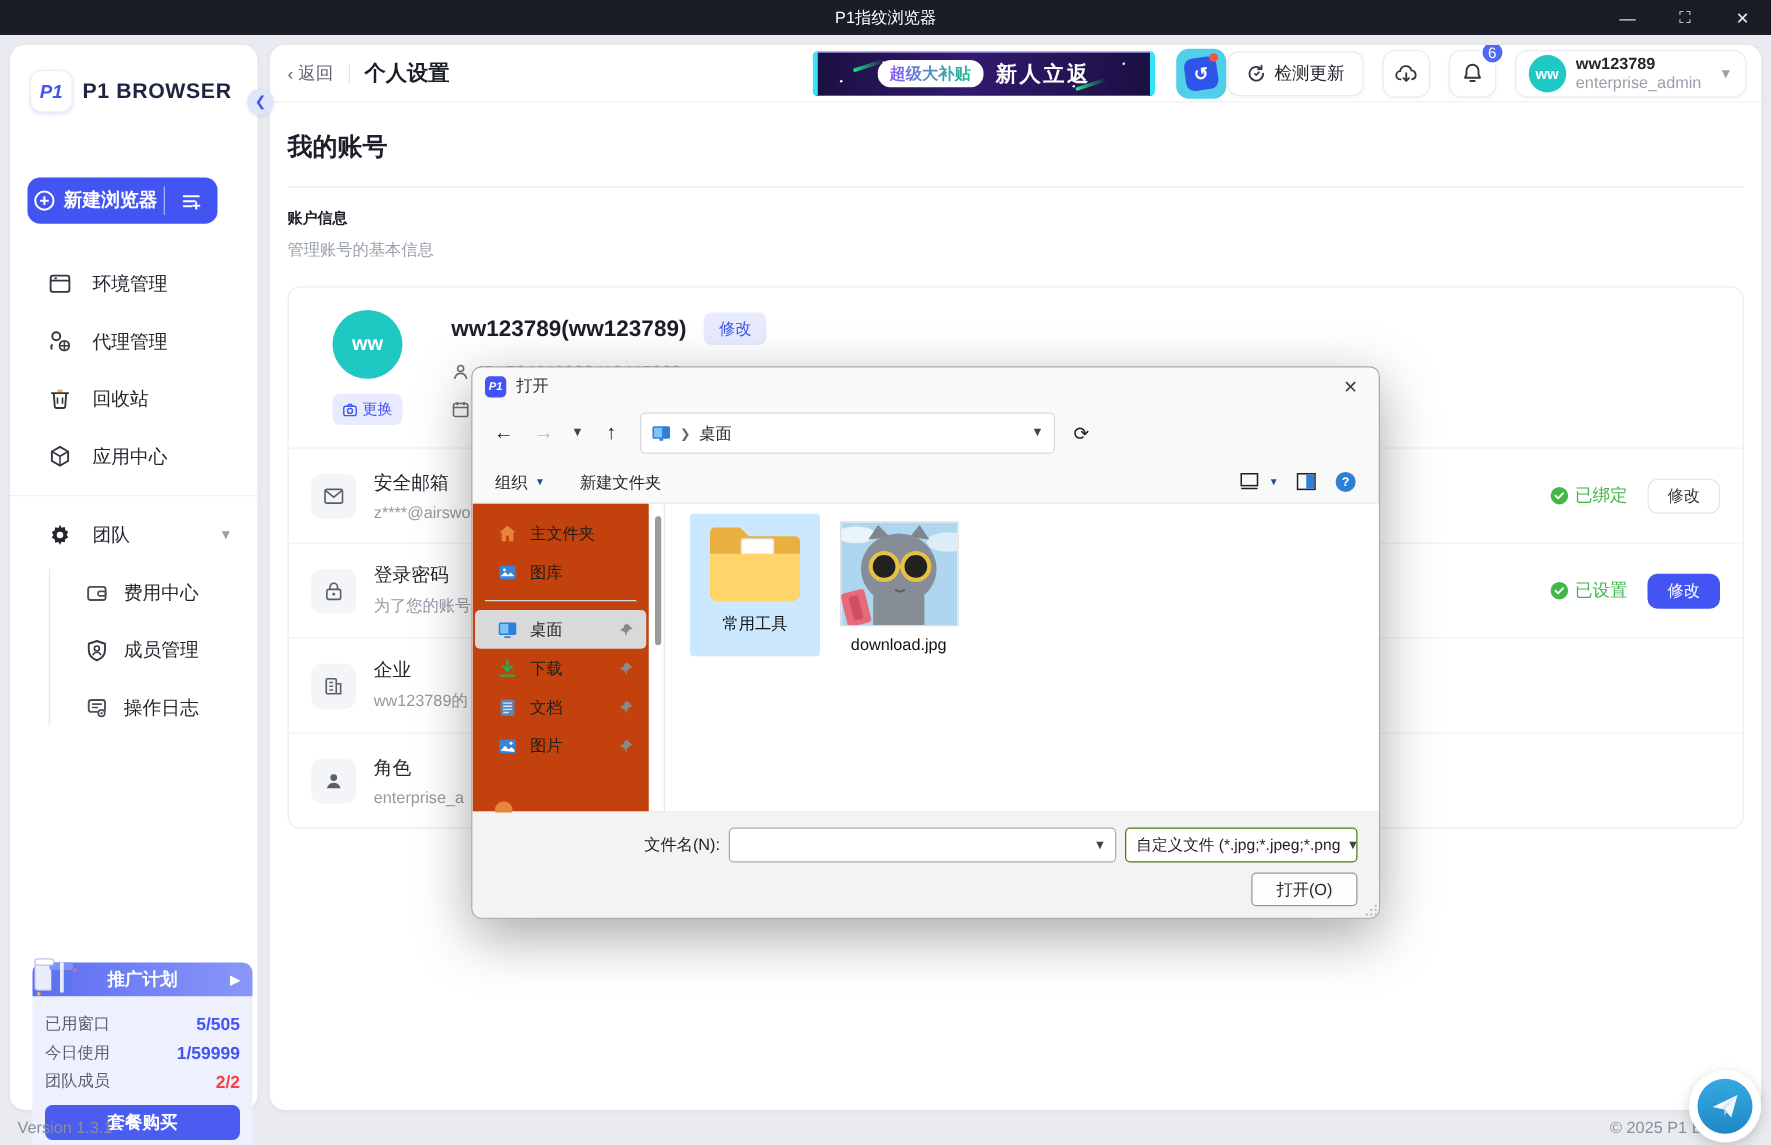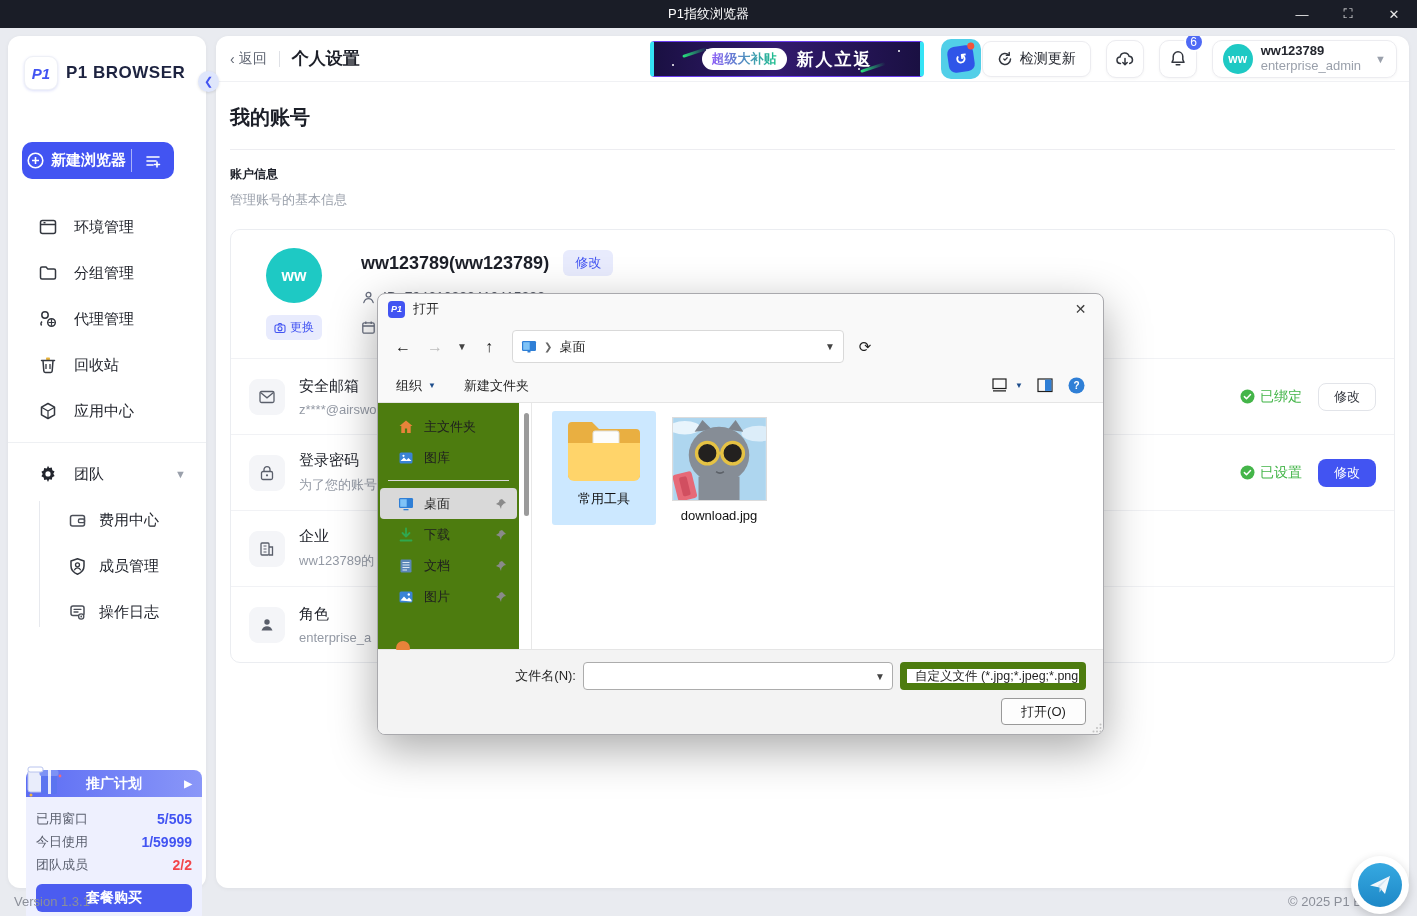--- a/index.html
+++ b/index.html
@@ -112,39 +112,39 @@
   .addr-chev{margin-left:auto;color:#444;font-size:10px;}
   .refresh-btn{width:30px;height:33px;display:flex;align-items:center;justify-content:center;color:#1f1f1f;font-size:15px;}
   .search-box{width:210px;height:33px;background:#fff;border:1px solid #d9d9d9;border-radius:4px;display:flex;align-items:center;padding:0 9px;margin-left:auto;}
   .search-box input{border:none;outline:none;flex:1;font-size:13px;font-family:inherit;color:#333;background:transparent;}
   .search-box input::placeholder{color:#757575;}
   .dlg-toolbar{height:33px;display:flex;align-items:center;padding:0 18px;gap:6px;}
   .tb-item{font-size:13px;color:#1f1f1f;display:flex;align-items:center;gap:6px;}
   .tb-caret{font-size:8px;color:#1f4e8c;}
   .tb-right{margin-left:auto;display:flex;align-items:center;gap:14px;}
   .dlg-body{position:absolute;left:0;top:108px;width:727px;height:248px;background:#fff;border-top:1px solid #e5e5e5;border-bottom:1px solid #e5e5e5;display:flex;}
-  .dlg-side{width:141px;padding-top:8px;position:relative;background:#4d7c0f;}
+  .dlg-side{width:141px;padding-top:8px;position:relative;background:#c2410c;}
   .side-item{height:31px;display:flex;align-items:center;gap:10px;padding-left:18px;font-size:13px;color:#1f1f1f;position:relative;border-radius:4px;margin:0 2px;}
   .side-item.selected{background:#d9d9d9;}
   .side-item .pin{position:absolute;right:10px;color:#8a8a8a;}
   .side-divider{height:1px;background:#d9d9d9;margin:7px 10px;}
   .side-scrollbar{position:absolute;right:-10px;top:10px;width:5px;height:103px;background:#9b9b9b;border-radius:3px;}
   .side-partial{position:absolute;left:18px;bottom:-6px;width:14px;height:14px;border-radius:50%;background:#e8833a;}
   .dlg-files{flex:1;border-left:1px solid #e8e8e8;margin-left:12px;padding:8px 0 0 20px;display:flex;gap:11px;background:#fff;}
   .tile{width:104px;display:flex;flex-direction:column;align-items:center;border-radius:3px;padding-top:6px;height:114px;}
   .tile.selected{background:#cce8ff;}
   .tile-label{font-size:13px;color:#111;margin-top:7px;}
   .thumb{width:95px;height:84px;border:1px solid #dcdcdc;}
   .dlg-footer{position:absolute;left:0;top:356px;width:727px;height:86px;background:#f3f3f3;}
   .fname-row{position:absolute;left:0;top:12px;width:727px;height:28px;display:flex;align-items:center;}
   .fname-label{position:absolute;left:128px;width:70px;text-align:right;font-size:13px;color:#1f1f1f;}
   .fname-combo{position:absolute;left:205px;width:310px;height:28px;background:#fff;border:1px solid #acacac;border-radius:4px;display:flex;align-items:center;}
   .fname-combo input{flex:1;border:none;outline:none;font-size:13px;padding:0 8px;font-family:inherit;background:transparent;}
   .combo-chev{width:24px;text-align:center;color:#444;font-size:10px;}
-  .ftype-select{position:absolute;left:522px;width:186px;height:28px;background:#fff;border:7px solid #4d7c0f;border-radius:4px;display:flex;align-items:center;padding-left:8px;font-size:12.5px;color:#1f1f1f;white-space:nowrap;overflow:hidden;}
+  .ftype-select{position:absolute;left:522px;width:186px;height:28px;background:#fff;border:1px solid #4d7c0f;border-radius:4px;display:flex;align-items:center;padding-left:8px;font-size:12.5px;color:#1f1f1f;white-space:nowrap;overflow:hidden;}
   .ftype-select .combo-chev{margin-left:auto;flex:0 0 20px;}
   .btn-row{position:absolute;right:19px;top:48px;display:flex;gap:15px;flex-direction:column;}
   .dlg-btn{width:85px;height:27px;background:#fdfdfd;border:1px solid #d0d0d0;border-radius:4px;font-size:13px;color:#1f1f1f;font-family:inherit;}
   .dlg-btn.primary{border-color:#999;}
   .grip{position:absolute;right:3px;bottom:3px;width:10px;height:10px;opacity:.55;}
   
   .float-btn{position:absolute;left:1351px;top:856px;width:58px;height:58px;border-radius:50%;background:#fff;box-shadow:0 3px 10px rgba(0,0,0,.18);display:flex;align-items:center;justify-content:center;z-index:40;}
   .float-inner{width:44px;height:44px;border-radius:50%;background:linear-gradient(180deg,#36a9e1,#1e88c7);display:flex;align-items:center;justify-content:center;}
 </style>
 </head>
@@ -182,26 +182,20 @@
     </div>
   </div>
   <div class="nav">
     <div class="nav-item">
       <svg width="20" height="20" viewBox="0 0 20 20">
           <rect x="2.5" y="3.5" width="15" height="13" rx="2" fill="none" stroke="#33373f" stroke-width="1.5"></rect>
           <path d="M2.5 7.5h15" stroke="#33373f" stroke-width="1.5"></path>
           <path d="M5.5 5.7h2" stroke="#33373f" stroke-width="1.4"></path>
         </svg>
       <span>环境管理</span>
-    </div>
-    <div class="nav-item">
-      <svg width="20" height="20" viewBox="0 0 20 20">
-          <path d="M2.5 5.5a1.5 1.5 0 0 1 1.5-1.5h4l1.8 2h6.2a1.5 1.5 0 0 1 1.5 1.5v7a1.5 1.5 0 0 1-1.5 1.5H4a1.5 1.5 0 0 1-1.5-1.5z" fill="none" stroke="#33373f" stroke-width="1.5"></path>
-        </svg>
-      <span>分组管理</span>
     </div>
     <div class="nav-item">
       <svg width="20" height="20" viewBox="0 0 20 20">
           <circle cx="7" cy="6" r="3.2" fill="none" stroke="#33373f" stroke-width="1.5"></circle>
           <circle cx="13.5" cy="13.5" r="3.8" fill="none" stroke="#33373f" stroke-width="1.5"></circle>
           <path d="M10.5 13.5h6M13.5 10.2v6.6" stroke="#33373f" stroke-width="1.2"></path>
           <path d="M4 12.5c-1 1-1.3 2.8-.4 4" fill="none" stroke="#33373f" stroke-width="1.4"></path>
         </svg>
       <span>代理管理</span>
     </div>

